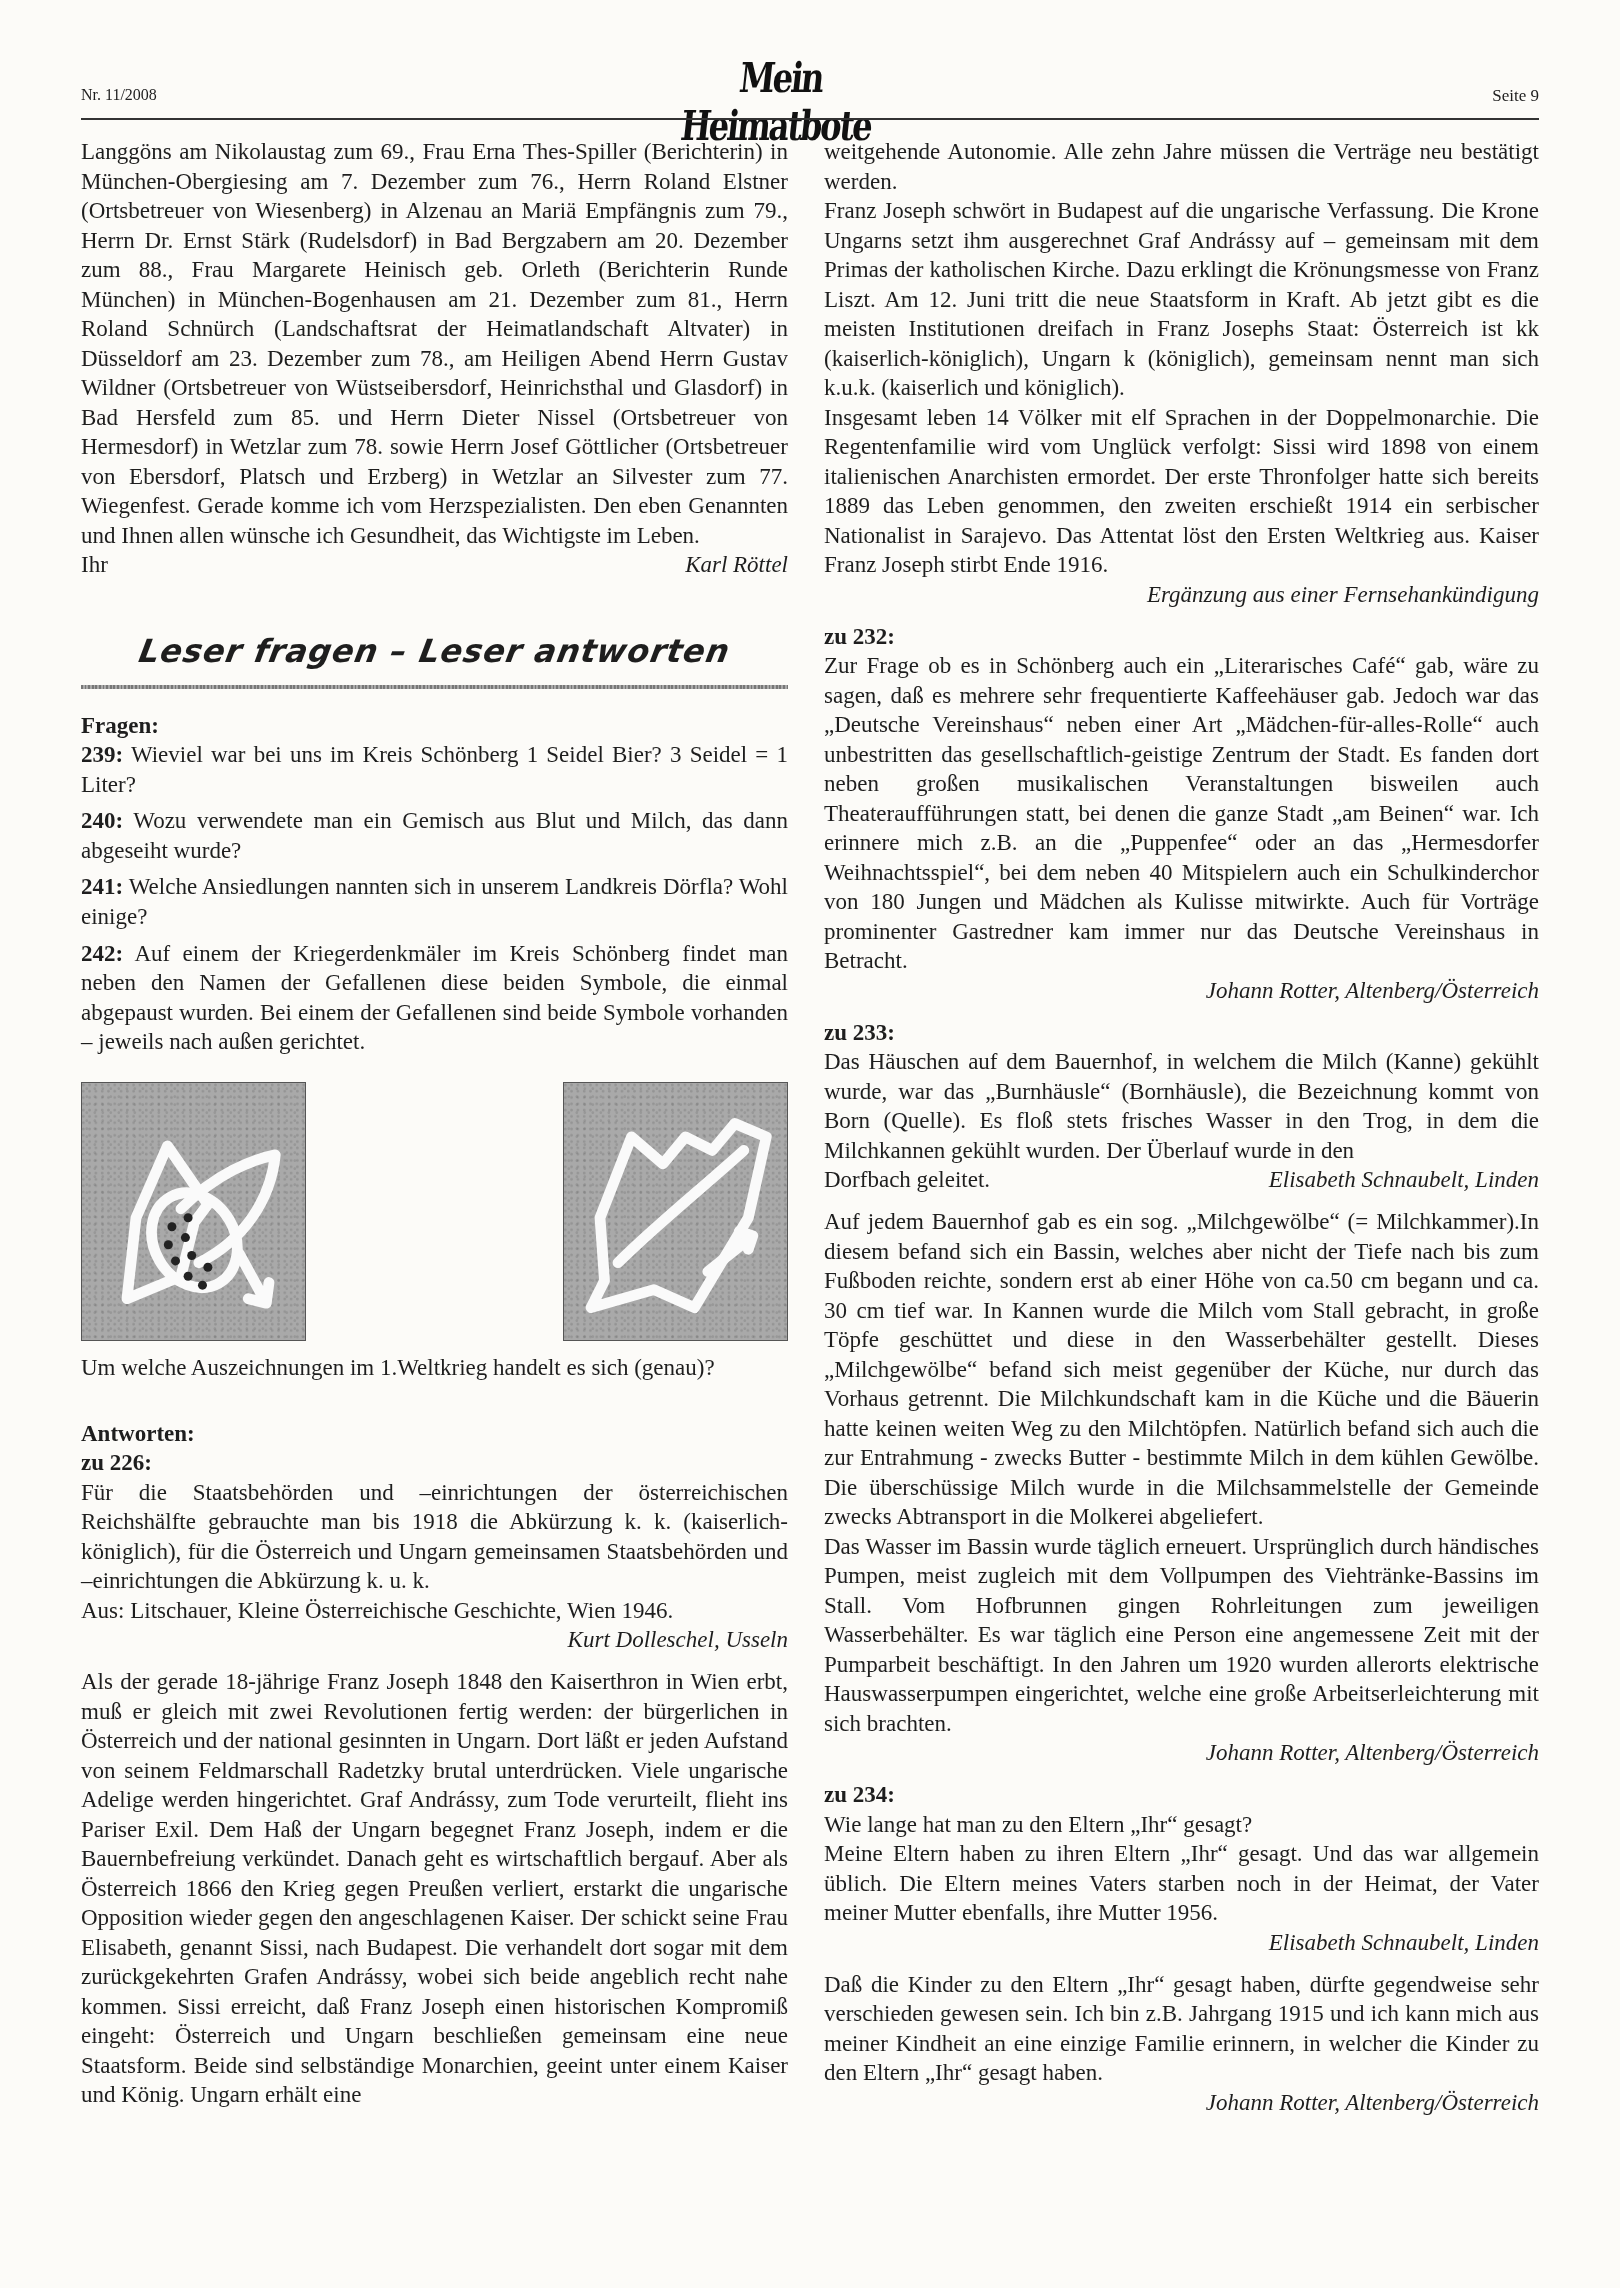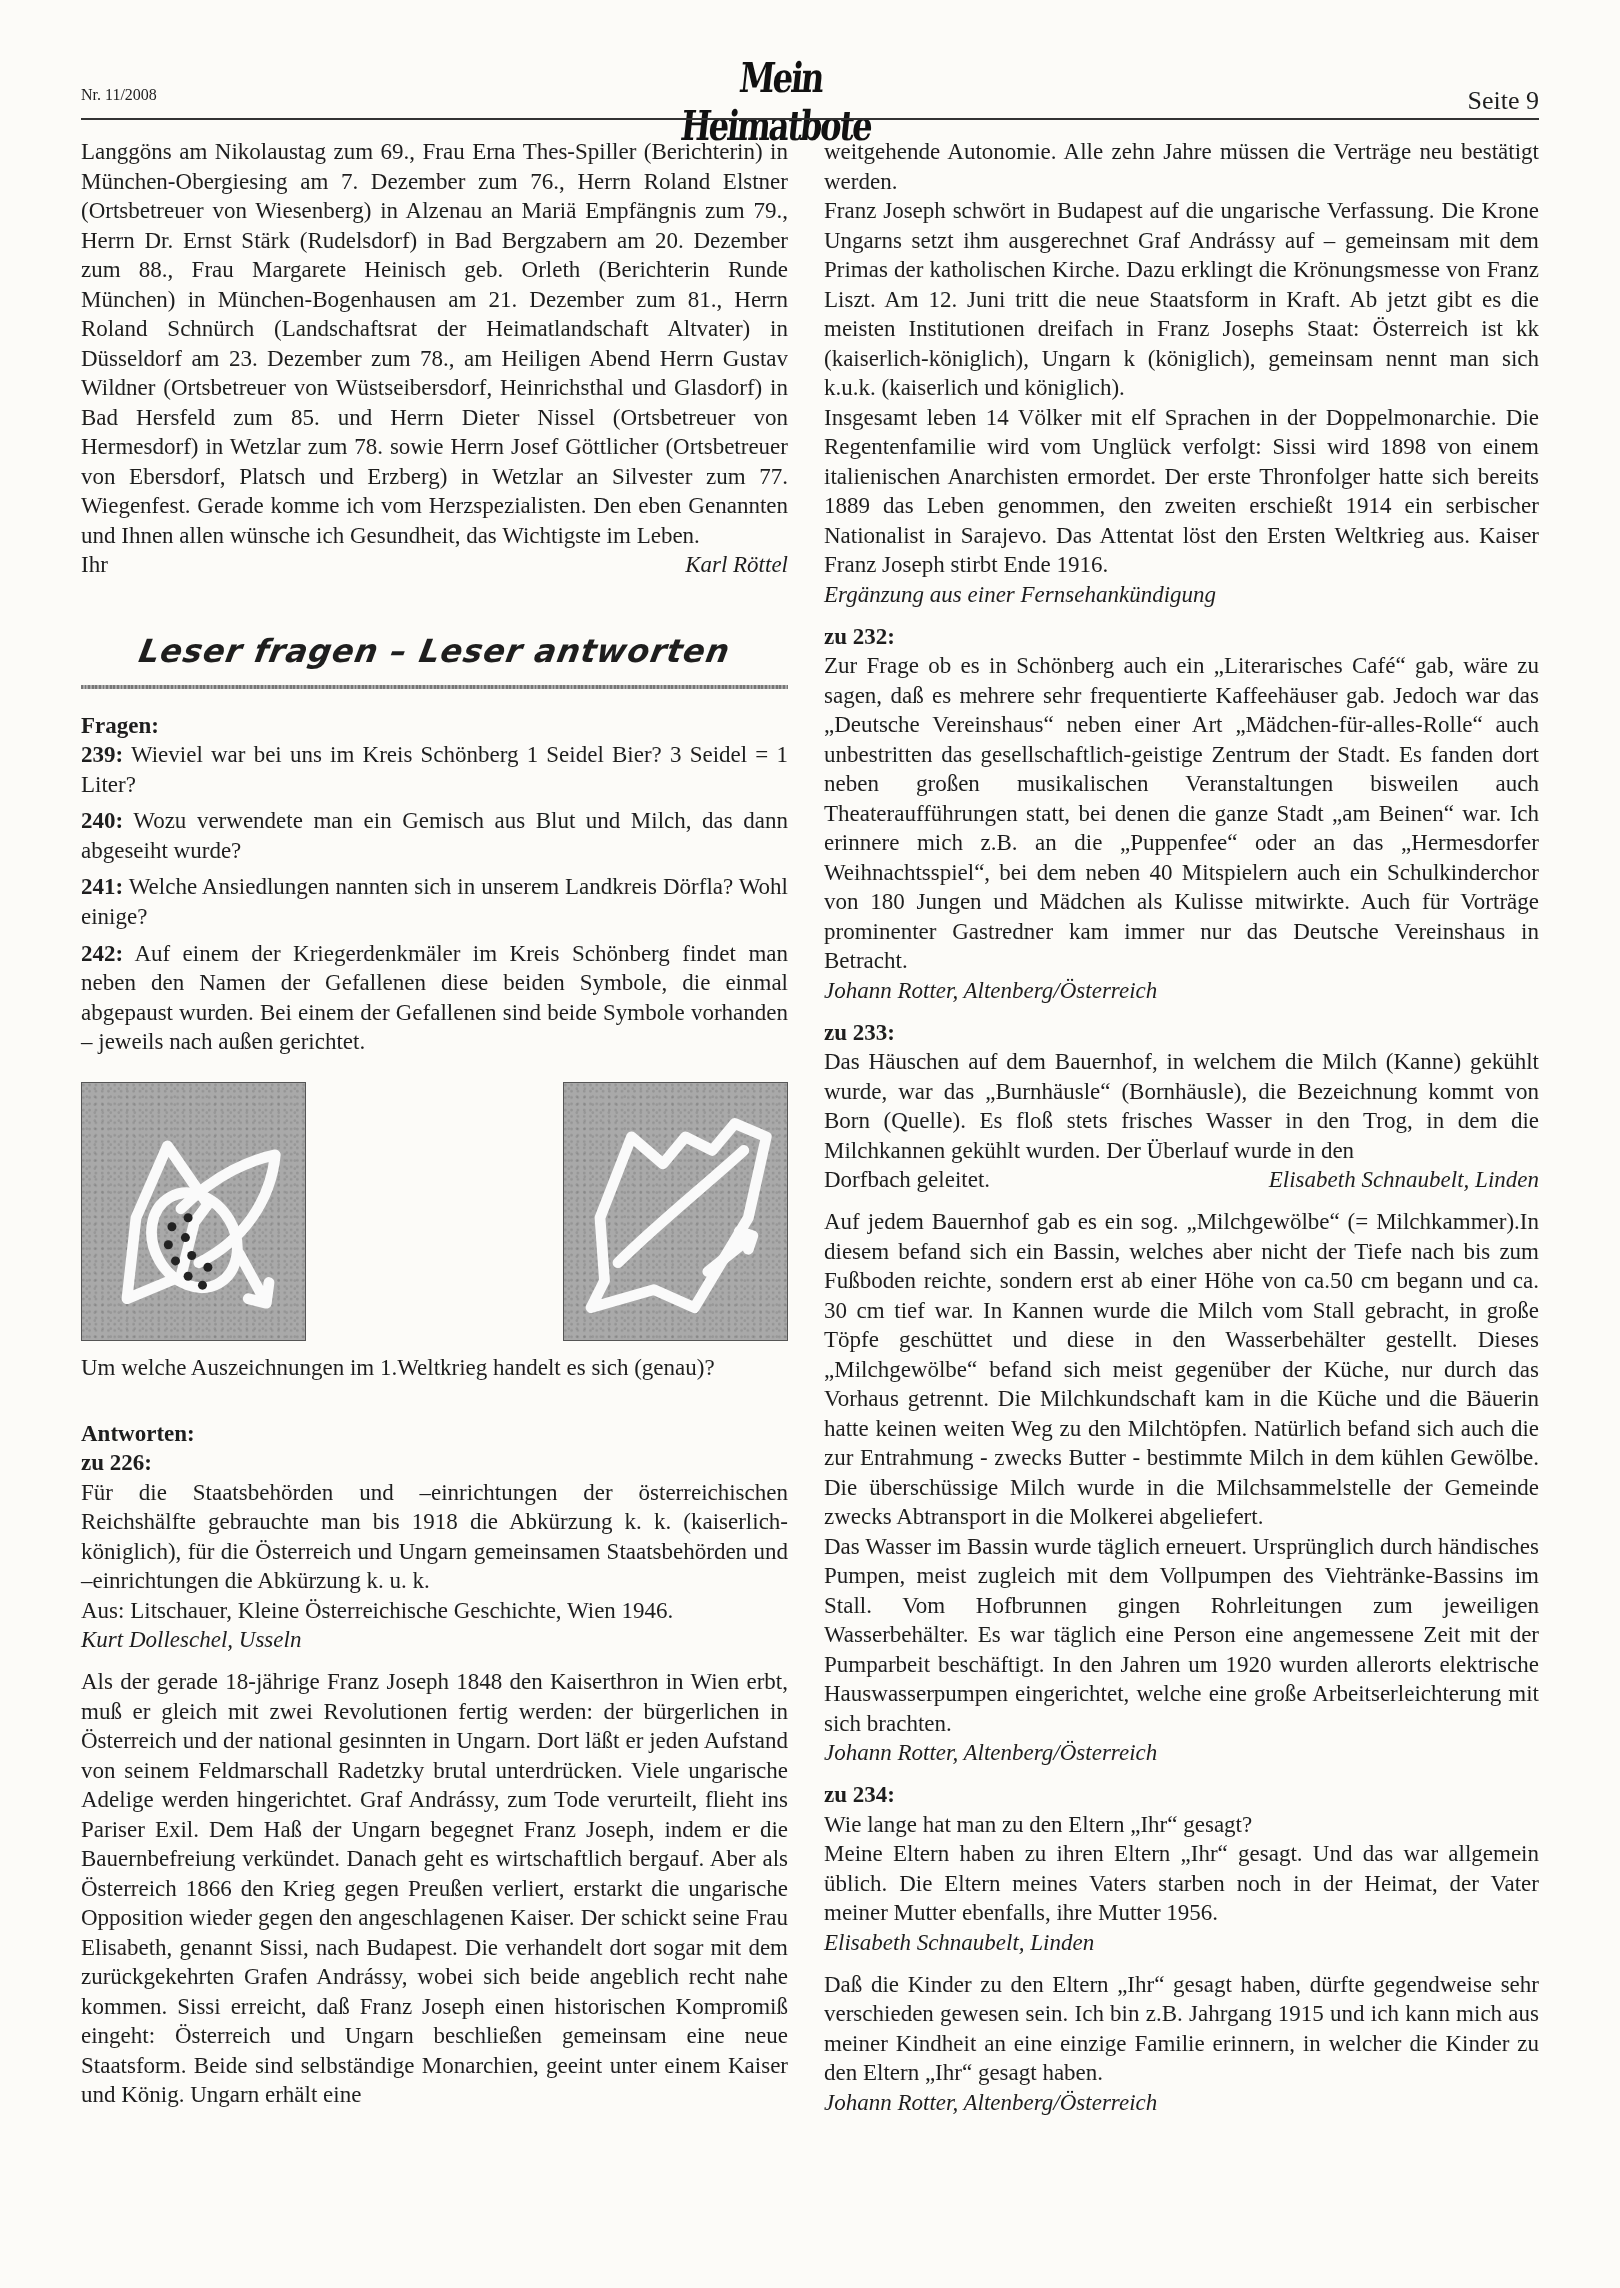--- a/index.html
+++ b/index.html
@@ -8,39 +8,39 @@
     background: #fcfbf8;
     position: relative;
     overflow: hidden;
     font-family: "Liberation Serif", "DejaVu Serif", serif;
     color: #1e1e1e;
   }
   .header {
     position: absolute; left: 81px; top: 54px; width: 1458px; height: 59px;
   }
   .hdr-left { position: absolute; left: 0; top: 32px; font-size: 16px; }
-  .hdr-right { position: absolute; right: 0; top: 32px; font-size: 26px; }
+  .hdr-right { position: absolute; right: 0; top: 32px; font-size: 17px; }
   .hdr-logo {
     position: absolute; left: 558px; top: 0; width: 279px; text-align: center;
     font-family: "DejaVu Serif", serif; font-weight: bold; font-size: 41px;
     letter-spacing: -2.7px; transform: scaleX(0.78) skewX(-8deg);
     transform-origin: center; color: #111;
   }
   .hdr-rule {
     position: absolute; left: 81px; top: 118px; width: 1458px; height: 1.8px;
     background: #333;
   }
   .col {
     position: absolute; top: 137px; font-size: 23px; line-height: 29.5px;
     text-align: justify; hyphens: manual;
   }
   .col-left { left: 81px; width: 707px; }
   .col-right { left: 824px; width: 715px; }
   p { margin: 0; }
-  .sig { text-align: left; font-style: italic; }
+  .sig { text-align: right; font-style: italic; }
   .sig-row { display: flex; justify-content: space-between; }
   .sig-row .sig-name { font-style: italic; }
   .gap { height: 12.6px; }
   .gap-sm { height: 7.2px; }
   .section-title-wrap {
     position: relative; height: 70px; margin-top: 52px; margin-bottom: 9px;
   }
   .section-title {
     position: absolute; left: 0; width: 707px; text-align: center; top: 5.4px;
     font-family: "DejaVu Sans", sans-serif; font-style: italic; font-weight: bold;

